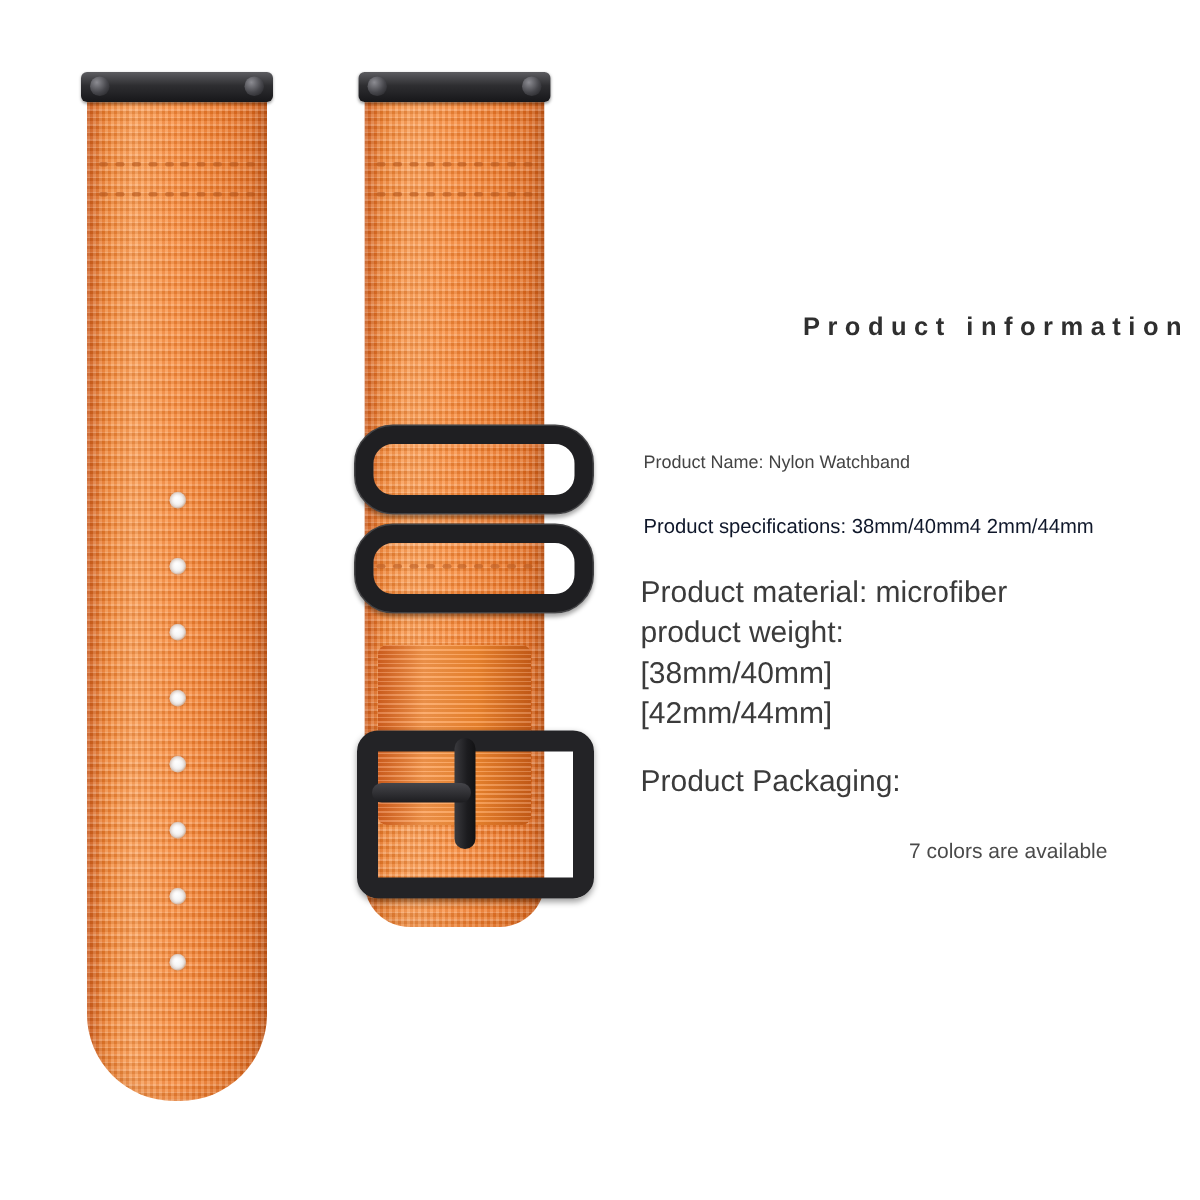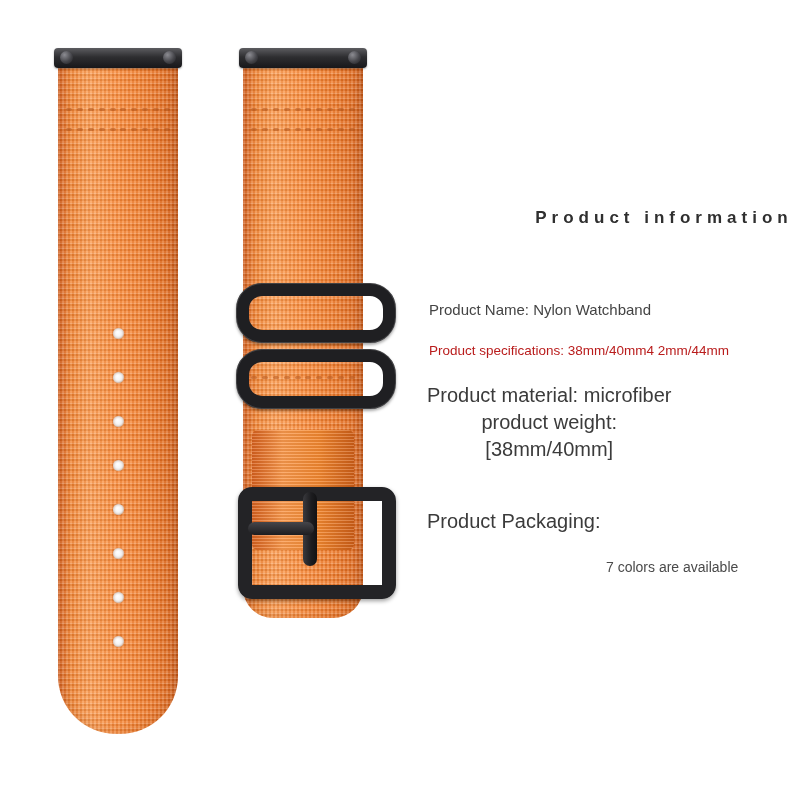--- a/index.html
+++ b/index.html
@@ -240,38 +240,37 @@
     white-space: nowrap;
     font-size: 17px;
     letter-spacing: 5px;
     color: #2f2f2f;
     font-weight: 700;
   }
   .line-name {
     position: absolute;
     left: 5px;
     top: 301px;
-    font-size: 15px;
+    font-size: 12px;
     color: #444;
   }
   .line-spec {
     position: absolute;
     left: 5px;
     top: 343px;
     font-size: 13.5px;
-    color: #b91c1c;
+    color: #0f172a;
   }
   .block-material {
     position: absolute;
     left: 3px;
     top: 382px;
     font-size: 20px;
     line-height: 27px;
     color: #3b3b3b;
-    text-align: center;
   }
   .block-packaging {
     position: absolute;
     left: 3px;
     top: 508px;
     font-size: 20px;
     line-height: 27px;
     color: #3b3b3b;
   }
   .block-colors {
@@ -400,20 +399,21 @@
     <div class="info-title">Product      information</div>
 
     <div class="line-name">Product Name: Nylon Watchband</div>
 
     <div class="line-spec">Product specifications: 38mm/40mm4 2mm/44mm</div>
 
     <div class="block-material">
       <div>Product material: microfiber</div>
       <div>product weight:</div>
       <div>[38mm/40mm]</div>
+      <div>[42mm/44mm]</div>
     </div>
 
     <div class="block-packaging">
       <div>Product Packaging:</div>
     </div>
 
     <div class="block-colors">
       <span>7 colors are available</span>
     </div>
 

